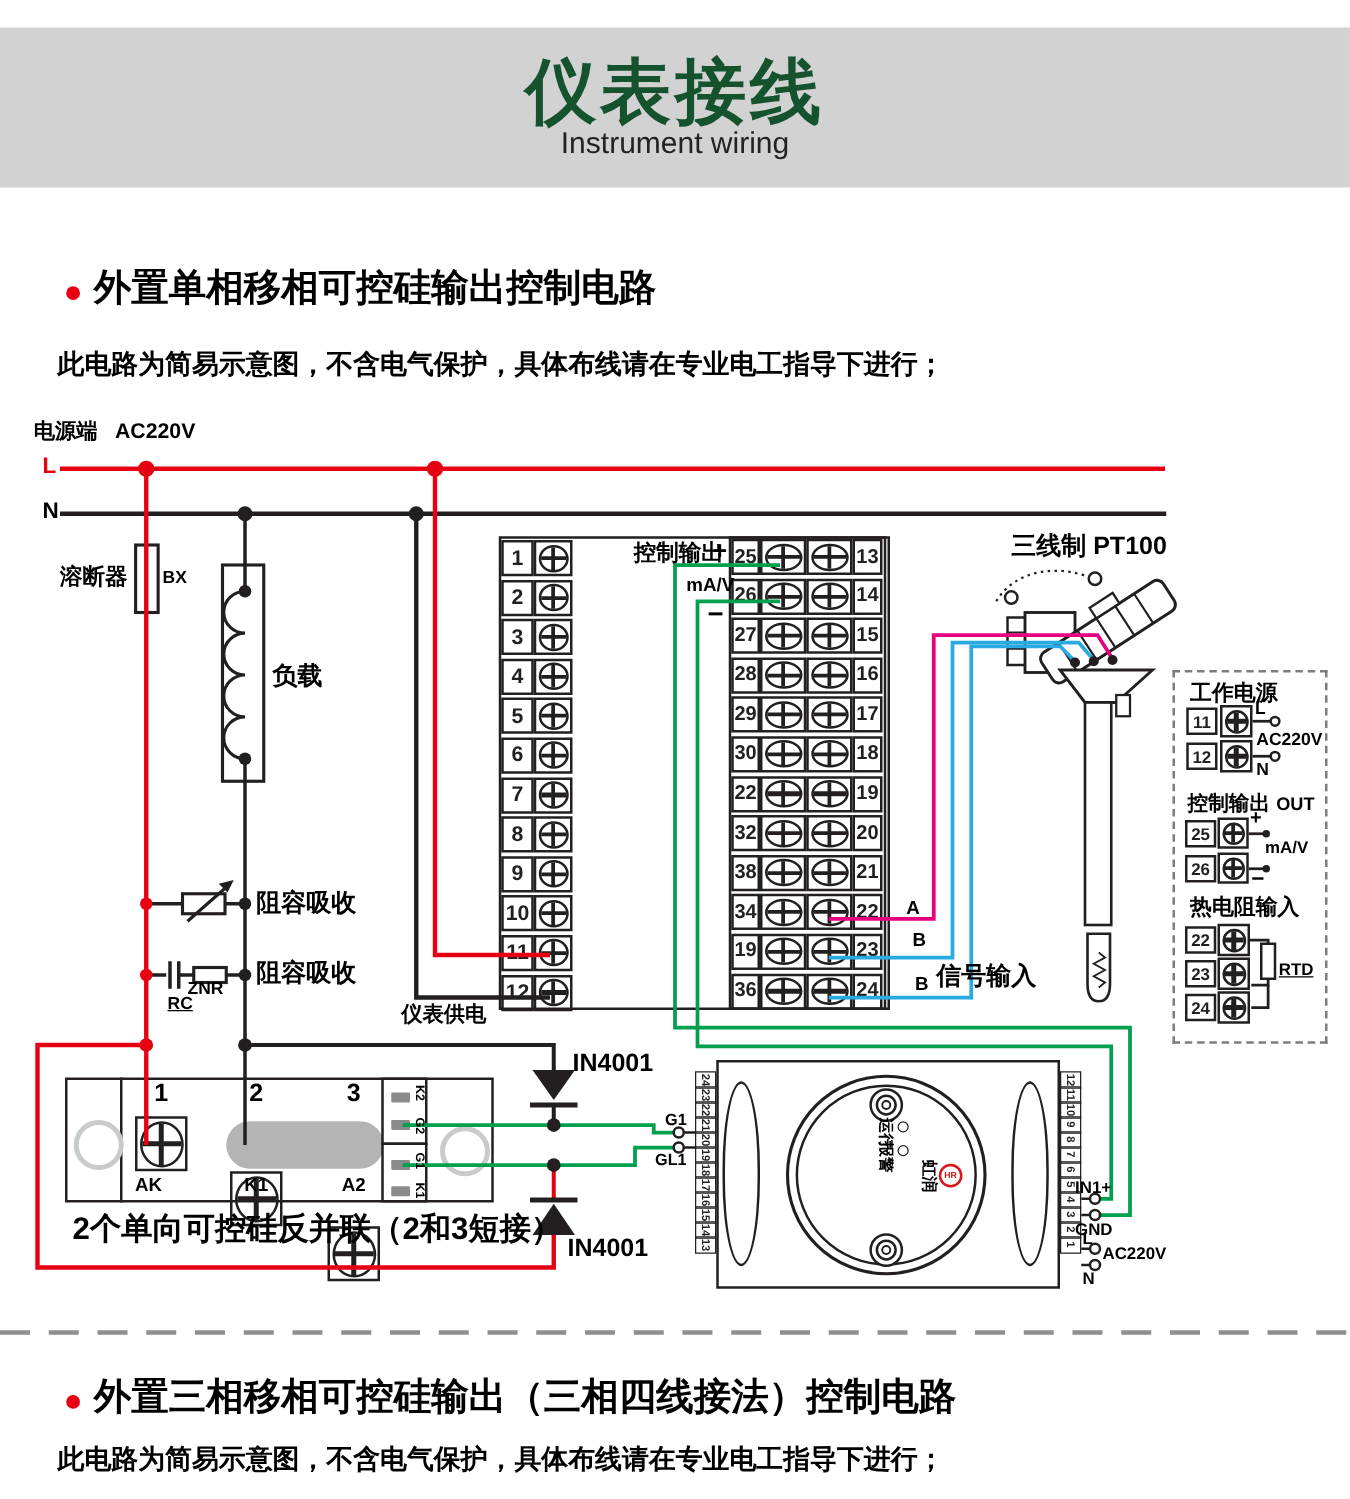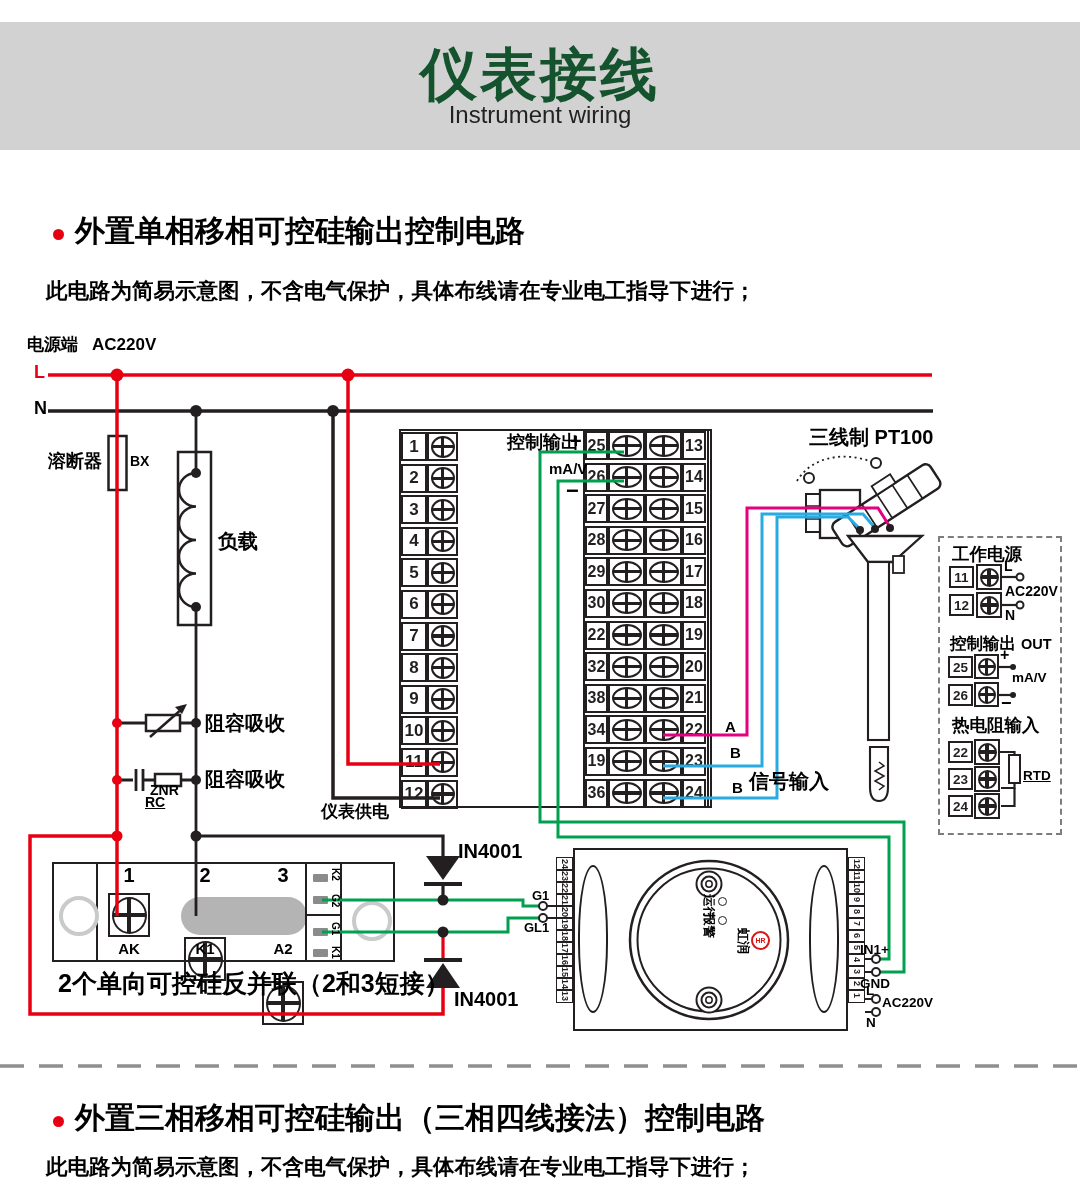--- a/index.html
+++ b/index.html
@@ -72,21 +72,21 @@
 </div>
 <div class="lb red" style="left:34px;top:363px;font-size:18px;">L</div>
 <div class="lb" style="left:34px;top:399px;font-size:18px;">N</div>
 
 <div class="lb" style="left:48px;top:452px;font-size:18px;">溶断器</div>
 <div class="lb" style="left:130px;top:454px;font-size:14px;">BX</div>
 <div class="lb" style="left:218px;top:530px;font-size:20px;">负载</div>
 <div class="lb" style="left:205px;top:712px;font-size:20px;">阻容吸收</div>
 <div class="lb" style="left:150px;top:783px;font-size:14px;">ZNR</div>
 <div class="lb" style="left:205px;top:768px;font-size:20px;">阻容吸收</div>
-<div class="lb" style="left:145px;top:795px;font-size:14px;text-decoration:underline;">RC</div>
+<div class="lb" style="left:134px;top:795px;font-size:14px;text-decoration:underline;">RC</div>
 <div class="lb" style="left:321px;top:803px;font-size:17px;">仪表供电</div>
 
 <div class="box" style="left:399px;top:429px;width:313px;height:379px;"></div>
 <div class="box" style="left:583px;top:429px;width:126px;height:379px;border-width:2px;"></div>
 
 <div class="leftrows">
 
 <div class="lrow">
     <div class="cell num">1</div>
     <div class="cell screwcell">
@@ -309,21 +309,21 @@
 <div class="cell screwcell abs" style="left:108px;top:893px;width:42px;height:44px;z-index:10;">
     <div class="screw"></div>
   </div>
 <div class="cell screwcell abs" style="left:184px;top:893px;width:42px;height:44px;z-index:10;">
     <div class="screw"></div>
   </div>
 <div class="cell screwcell abs" style="left:262px;top:893px;width:42px;height:44px;z-index:10;">
     <div class="screw"></div>
   </div>
 
-<div class="lb" style="left:108px;top:941px;width:42px;text-align:center;font-size:15px;">AK</div>
+<div class="lb" style="left:108px;top:941px;width:42px;text-align:left;font-size:15px;">AK</div>
 <div class="lb" style="left:184px;top:941px;width:42px;text-align:center;font-size:15px;">K1</div>
 <div class="lb" style="left:262px;top:941px;width:42px;text-align:center;font-size:15px;">A2</div>
 
 <div class="abs" style="left:305px;top:862px;width:37px;height:54px;border:2px solid #231f20;box-sizing:border-box;z-index:10;"></div>
 <div class="abs" style="left:305px;top:914px;width:37px;height:48px;border:2px solid #231f20;box-sizing:border-box;z-index:10;"></div>
 <div class="graybar" style="left:313px;top:874px;"></div>
 <div class="graybar" style="left:313px;top:896px;"></div>
 <div class="graybar" style="left:313px;top:928px;"></div>
 <div class="graybar" style="left:313px;top:949px;"></div>
 <div class="lb vt" style="left:330px;top:868px;font-size:10px;">K2</div>

